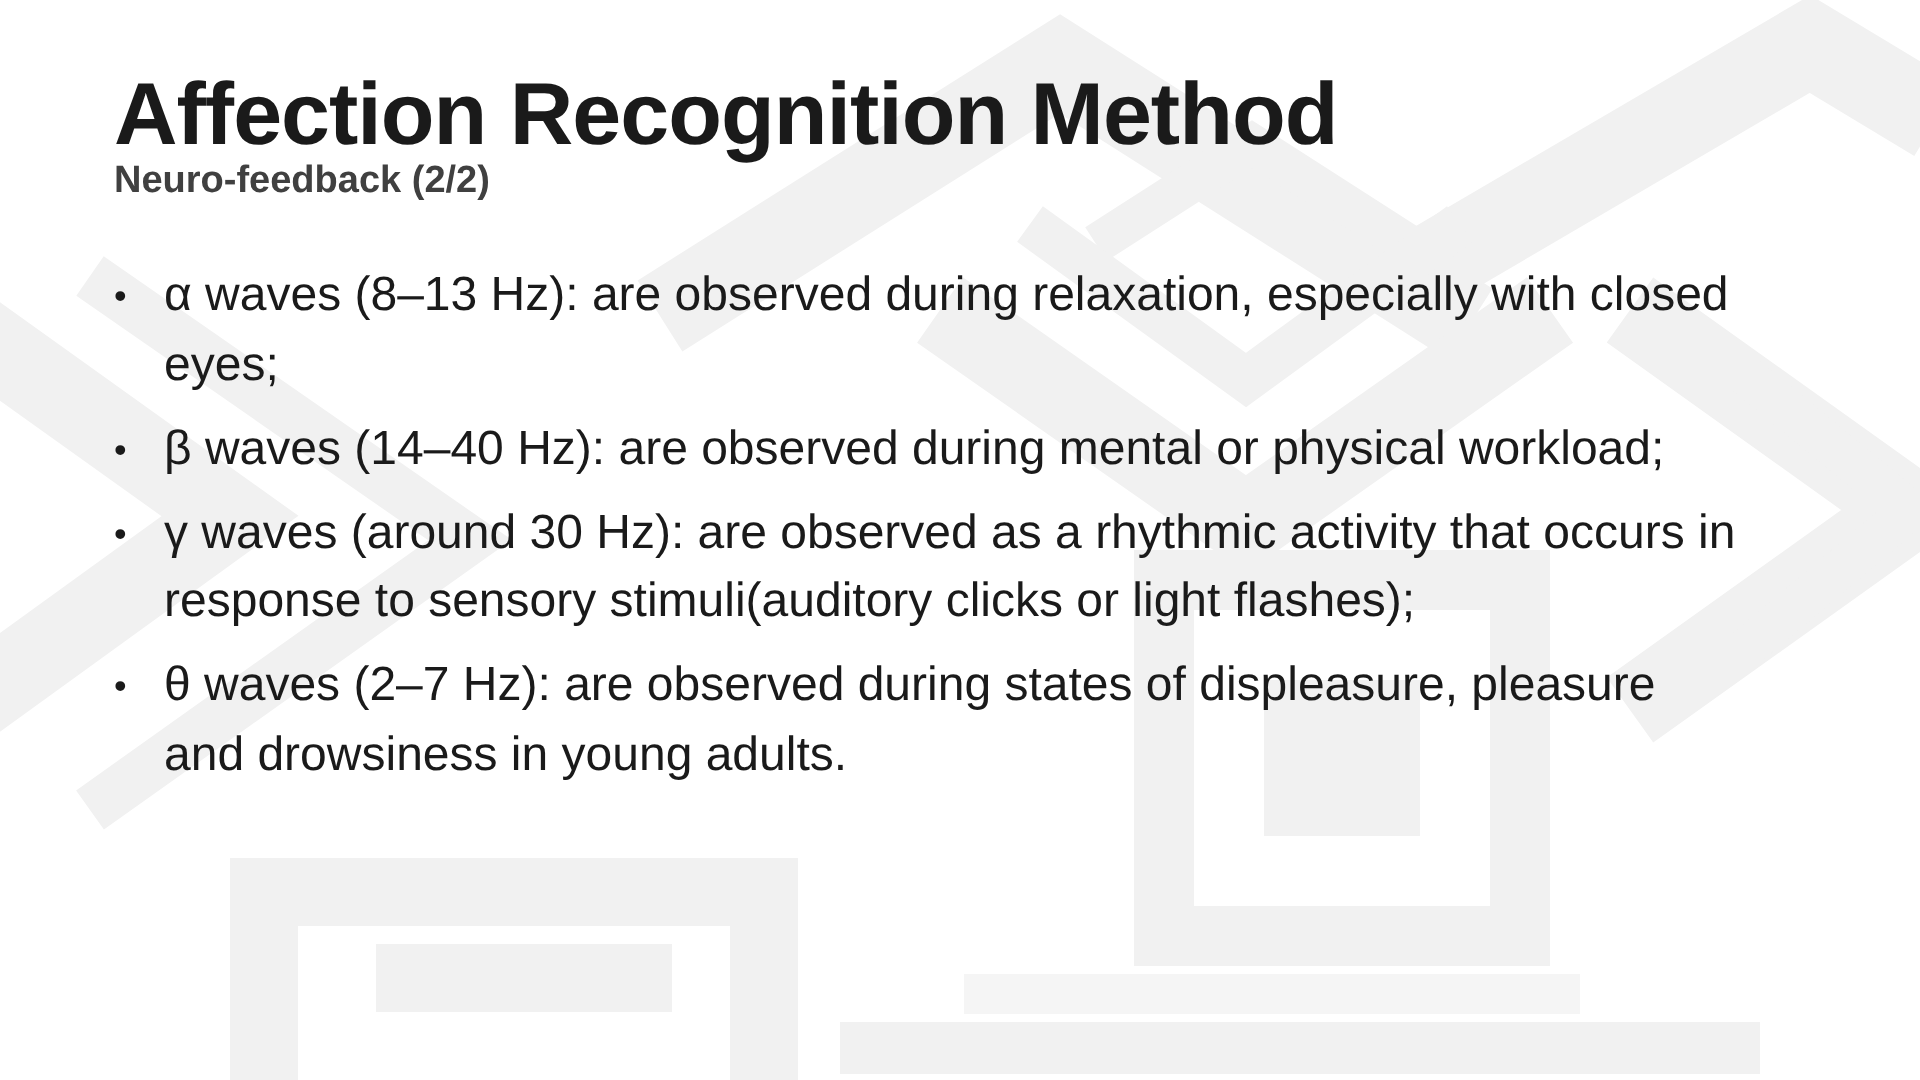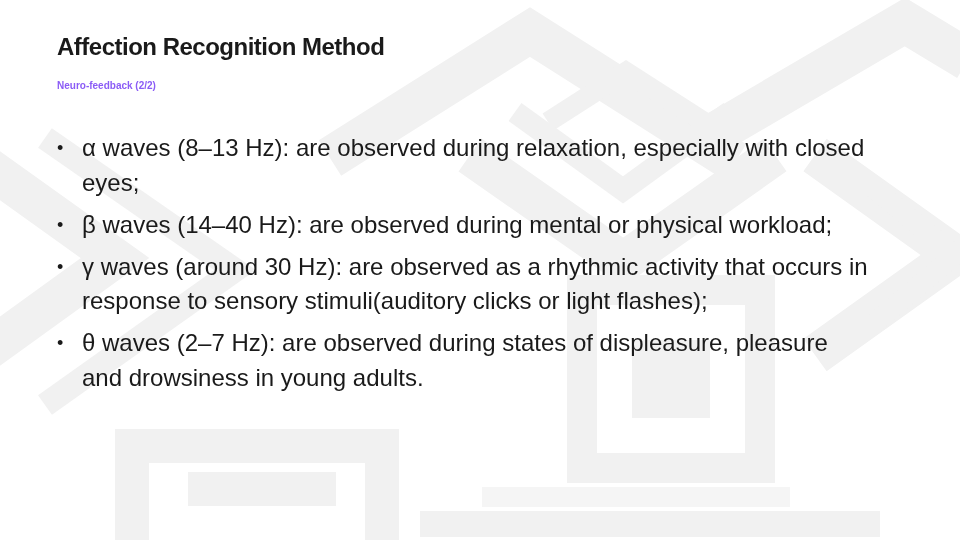--- a/index.html
+++ b/index.html
@@ -29,34 +29,34 @@
     top: 0;
     width: 960px;
     height: 540px;
     z-index: 1;
   }
   .title {
     position: absolute;
     left: 57px;
     top: 33px;
     margin: 0;
-    font-size: 24px;
+    font-size: 44px;
     font-weight: bold;
     letter-spacing: -0.5px;
     color: #1a1a1a;
     white-space: nowrap;
   }
   .subtitle {
     position: absolute;
     left: 57px;
     top: 80px;
     margin: 0;
-    font-size: 10px;
+    font-size: 19px;
     font-weight: bold;
-    color: #8b5cf6;
+    color: #404040;
     white-space: nowrap;
   }
   .bullets {
     position: absolute;
     left: 57px;
     top: 131px;
     width: 822px;
     margin: 0;
     padding: 0;
     list-style: none;

